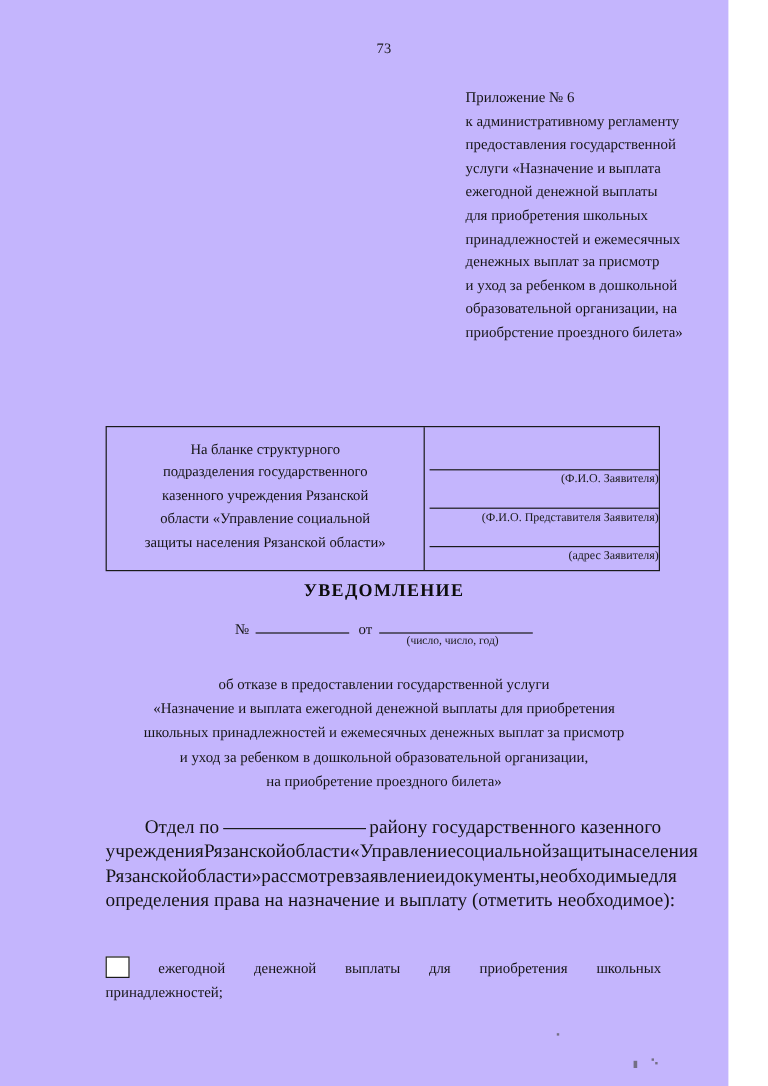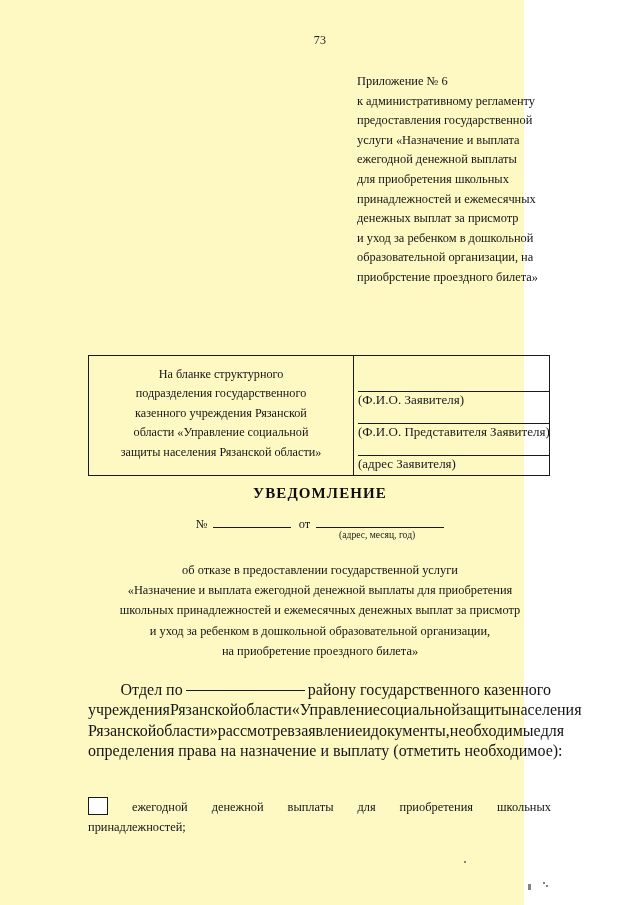--- a/index.html
+++ b/index.html
@@ -13,23 +13,23 @@
     height: 905px;
     position: relative;
     font-family: "Liberation Serif", "DejaVu Serif", serif;
     color: #111111;
     overflow: hidden;
   }
 
   .page {
     position: absolute;
     inset: 0;
-    width: 524px;
+    width: 607px;
     height: 905px;
-    background: #fef9c3;
+    background: #c4b5fd;
   }
 
   
   .page-number {
     position: absolute;
     top: 33px;
     left: 0;
     width: 640px;
     text-align: center;
     font-size: 12px;
@@ -41,21 +41,21 @@
   .appendix-block {
     position: absolute;
     top: 72px;
     left: 357px;
     width: 244px;
     font-size: 12.4px;
     line-height: 19.6px;
     text-align: left;
     color: #141414;
   }
-  .appendix-block .ln { display: block; white-space: pre; }
+  .appendix-block .ln { display: block; white-space: pre; margin-left: 31px; }
 
   
   .form-table {
     position: absolute;
     left: 88px;
     top: 355px;
     width: 462px;
     height: 121px;
     border: 1.3px solid #1a1a1a;
     box-sizing: border-box;
@@ -90,22 +90,22 @@
     left: 0;
     right: 0;
     top: 0;
     border-top: 1.2px solid #1a1a1a;
   }
   .sig-caption {
     position: absolute;
     left: 0;
     right: 0;
     top: 2px;
-    text-align: left;
-    font-size: 13px;
+    text-align: right;
+    font-size: 10px;
     line-height: 13px;
     color: #1a1a1a;
     white-space: nowrap;
   }
   .sig-row.r1 { top: 35px; }
   .sig-row.r2 { top: 67px; }
   .sig-row.r3 { top: 99px; }
 
   
   .notice-title {
@@ -268,21 +268,21 @@
       <div class="sig-row r3">
         <div class="sig-rule"></div>
         <div class="sig-caption">(адрес Заявителя)</div>
       </div>
     </div>
   </div>
 
   <div class="notice-title">УВЕДОМЛЕНИЕ</div>
 
   <div class="numdate">
-    <span class="lbl">№</span><span class="blank num"></span><span class="lbl">от</span><span class="date-wrap"><span class="blank date"></span><span class="date-caption">(адрес, месяц, год)</span></span>
+    <span class="lbl">№</span><span class="blank num"></span><span class="lbl">от</span><span class="date-wrap"><span class="blank date"></span><span class="date-caption">(число, число, год)</span></span>
   </div>
 
   <div class="subject">
     <span class="ln">об отказе в предоставлении государственной услуги</span>
     <span class="ln">«Назначение и выплата ежегодной денежной выплаты для приобретения</span>
     <span class="ln">школьных принадлежностей и ежемесячных денежных выплат за присмотр</span>
     <span class="ln">и уход за ребенком в дошкольной образовательной организации,</span>
     <span class="ln">на приобретение проездного билета»</span>
   </div>
 

